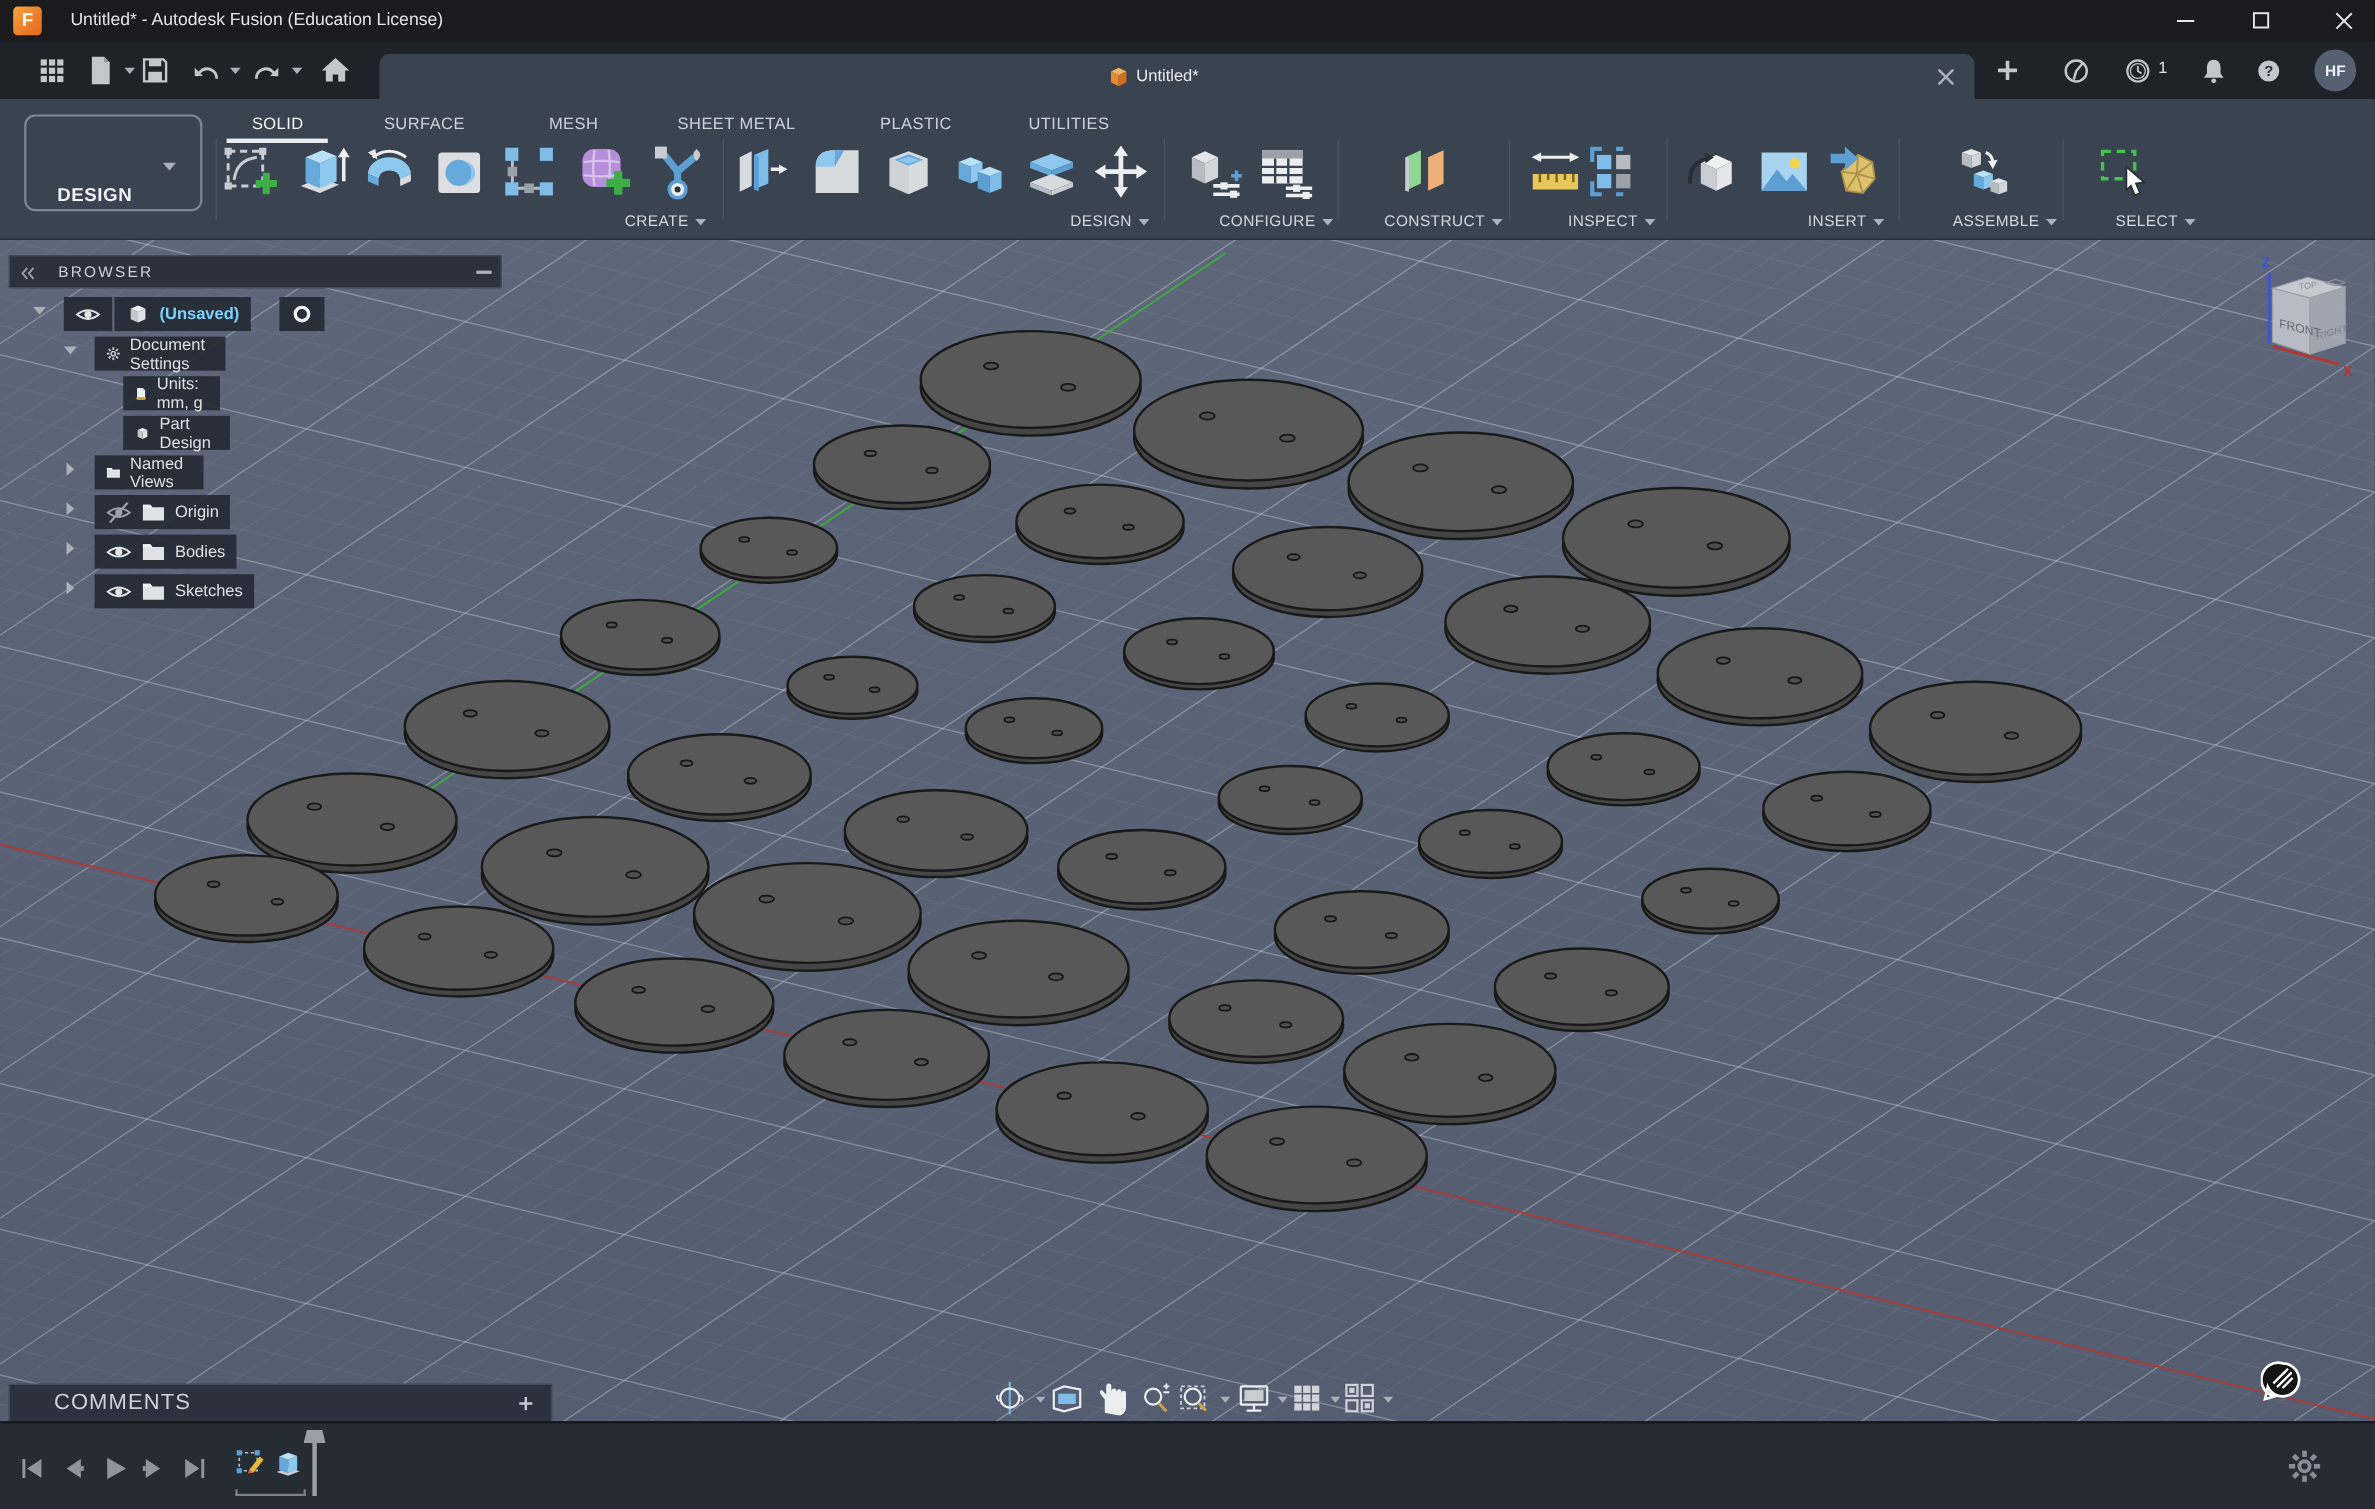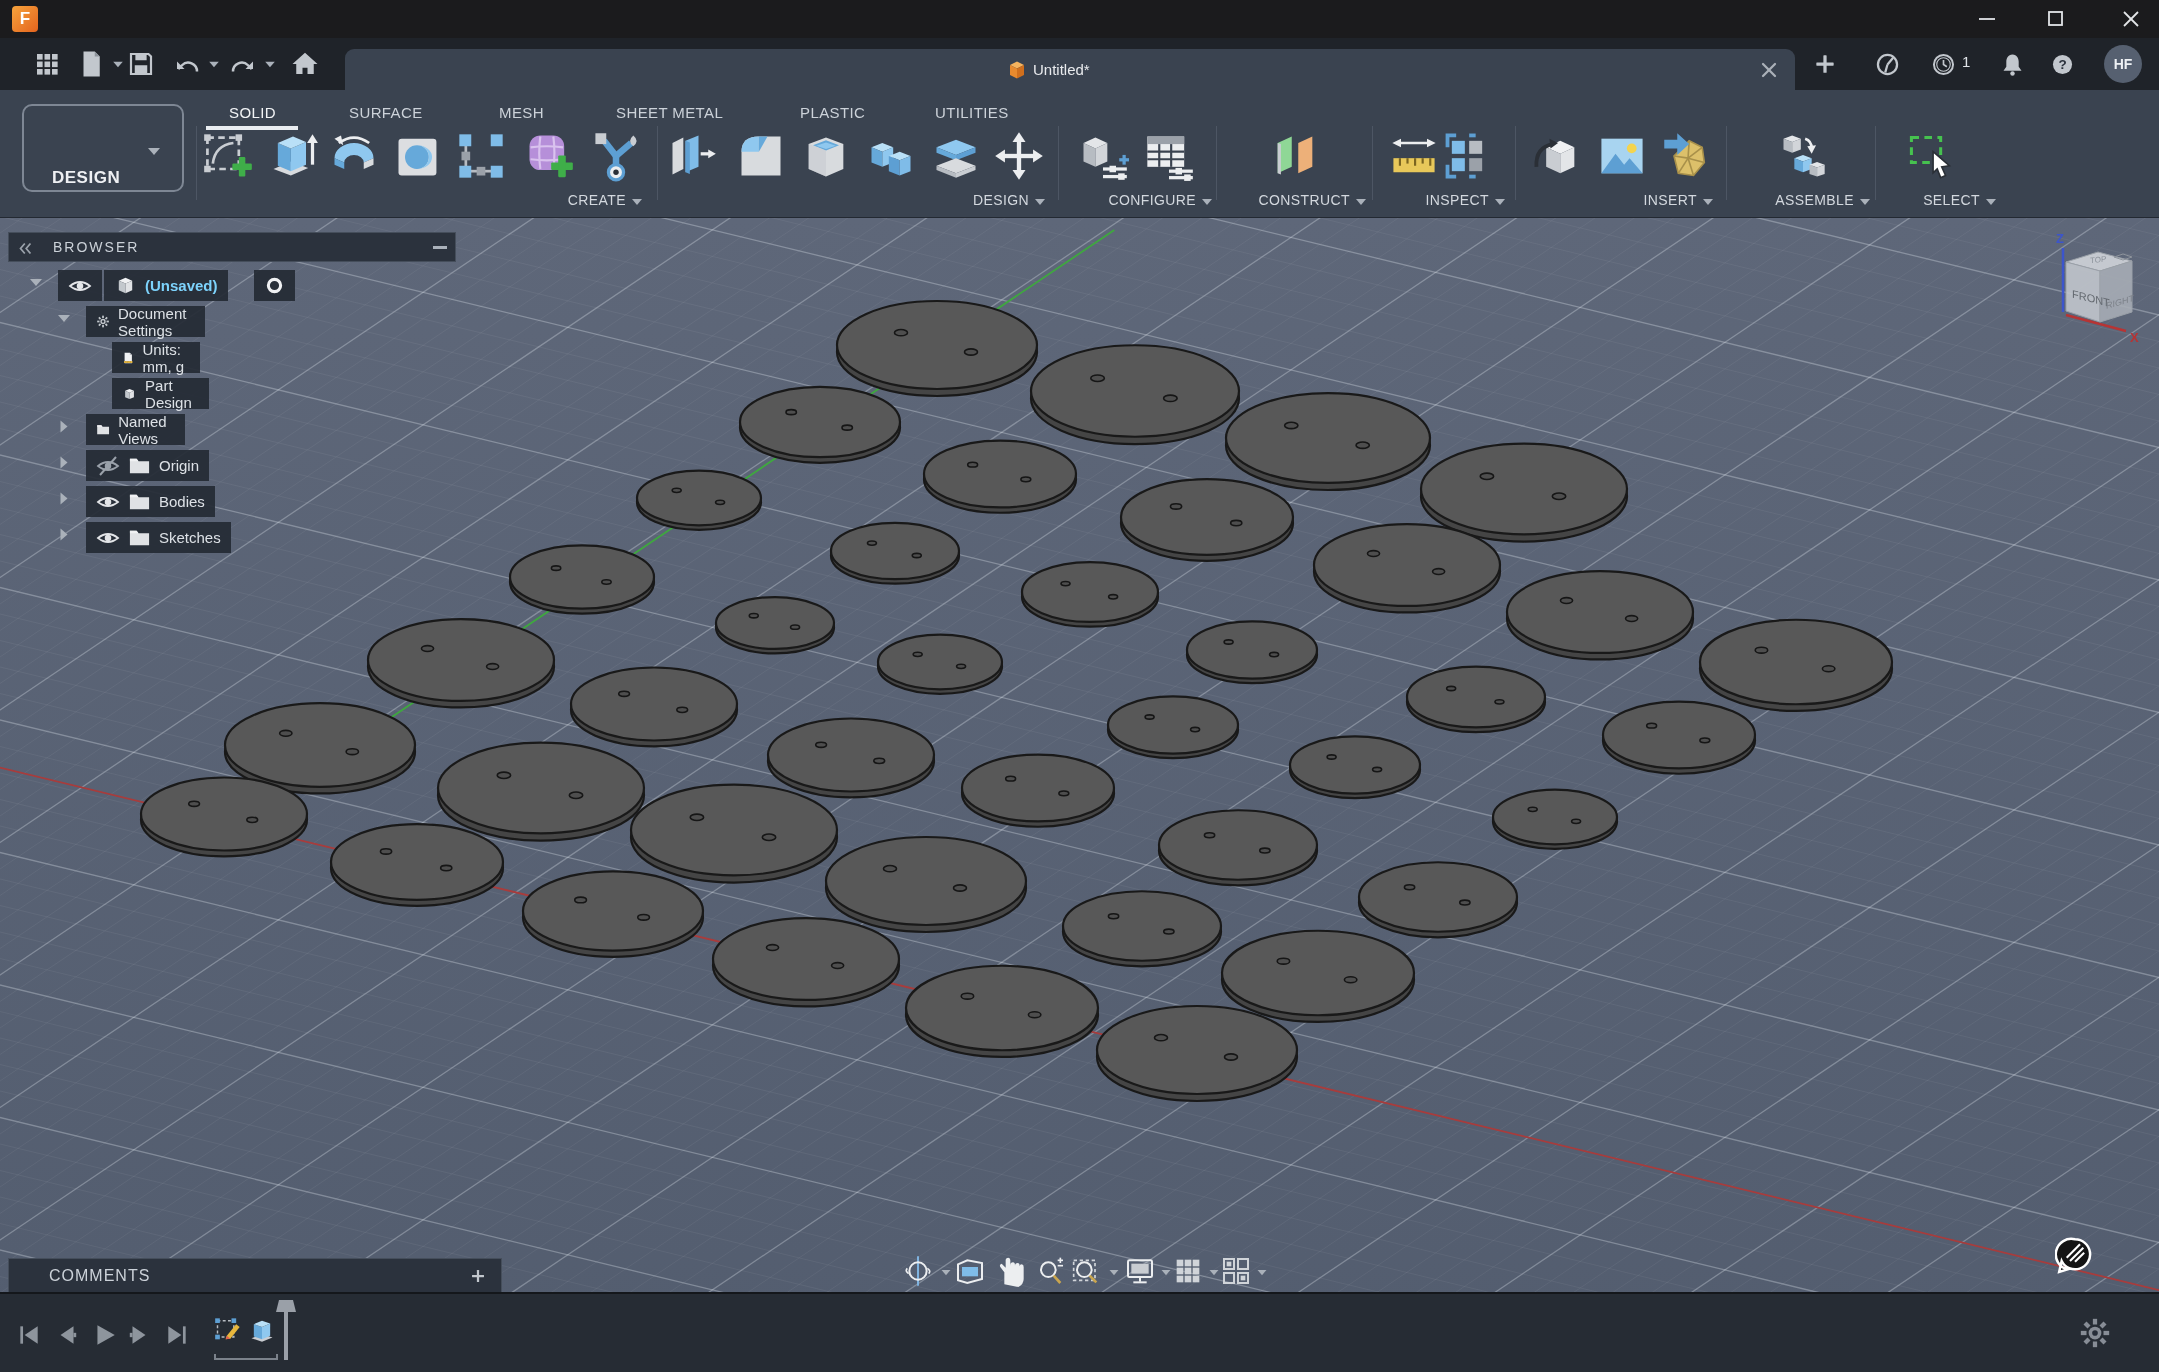--- a/index.html
+++ b/index.html
@@ -51,21 +51,21 @@
   #browser-title { left:44px; top:0; height:28px; line-height:28px; color:#ccd2d9; font-size:14px; letter-spacing:2px; }
   #browser-collapse { left:8px; top:7px; color:#9aa1aa; }
   #browser-min { left:424px; top:13px; width:14px; height:3px; background:#aab1ba; }
   .brow { height:31px; }
   .chip { display:inline-flex; align-items:center; height:31px; background:rgba(36,42,52,.92);
     padding:0 10px; margin-right:4px; color:#dde1e6; font-size:15px; gap:8px; }
   .brow .tcaret { position:absolute; top:9px; }
 
   
   #comments { left:8px; top:1258px; width:494px; height:35px; background:#2b323d; border:1px solid #454e5b; }
-  #comments-title { left:40px; top:0; height:33px; line-height:33px; color:#ccd2d9; font-size:16px; letter-spacing:1px; }
+  #comments-title { left:40px; top:0; height:33px; line-height:33px; color:#ccd2d9; font-size:20px; letter-spacing:1px; }
   #comments-add { left:460px; top:8px; color:#c2c7cd; }
 
   
   #timelinebar { left:0; top:1292px; width:2159px; height:80px; background:#262c34; border-top:2px solid #14171b; }
   .pb { top:28px; width:26px; height:26px; color:#8e959d; }
   #tl-bracket { left:214px; top:60px; width:64px; height:6px; border-left:2px solid #7b828b;
     border-right:2px solid #7b828b; border-bottom:2px solid #7b828b; }
   #playhead-bar { left:284px; top:14px; width:4px; height:52px; background:#9aa0a8; }
   #playhead-handle { left:276px; top:6px; width:20px; height:12px; background:#9aa0a8;
     clip-path:polygon(15% 0,85% 0,100% 100%,0 100%); }
@@ -963,20 +963,21 @@
   <polygon points="88,29 97,26 106,29 97,32" fill="none" stroke="#8d939b" stroke-width="1"></polygon>
   <text x="46" y="72" font-size="11" fill="#63686f" transform="skewY(14) translate(0,-14)">FRONT</text>
   <text x="80" y="78" font-size="9" fill="#7c8189" transform="skewY(-16) translate(0,26)">RIGHT</text>
   <text x="64" y="36" font-size="8" fill="#8d939b" transform="skewY(-6) translate(0,6)">TOP</text>
   <text x="30" y="15" font-size="13" font-weight="bold" fill="#3c55cc">Z</text>
   <text x="104" y="114" font-size="13" font-weight="bold" fill="#b63434">X</text>
 </svg>
 
 <div id="titlebar" class="abs">
   <div id="app-logo" class="abs">F</div>
+  <div id="window-title" class="abs">Untitled* - Autodesk Fusion (Education License)</div>
   <div class="winbtn abs" style="left:1964px">
       <svg width="16" height="16">
         <line x1="0" y1="8" x2="16" y2="8" stroke="#e3e5e8" stroke-width="1.8"></line>
       </svg>
     </div>
   <div class="winbtn abs" style="left:2033px">
       <svg width="16" height="16">
         <rect x="1" y="1" width="13" height="13" fill="none" stroke="#e3e5e8" stroke-width="1.8"></rect>
       </svg>
     </div>

